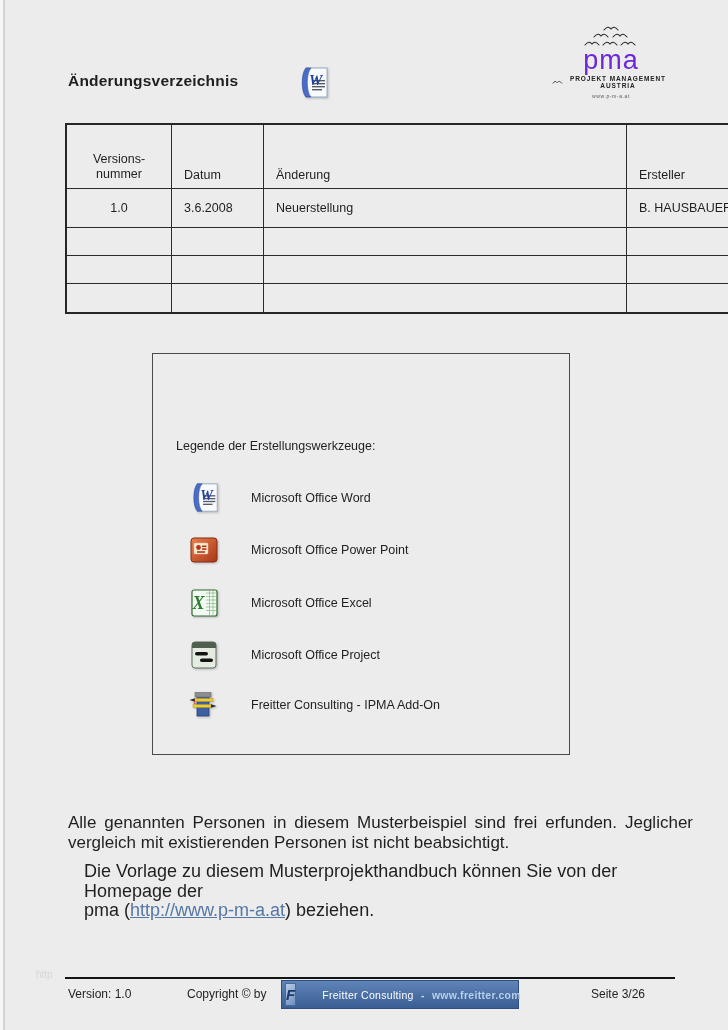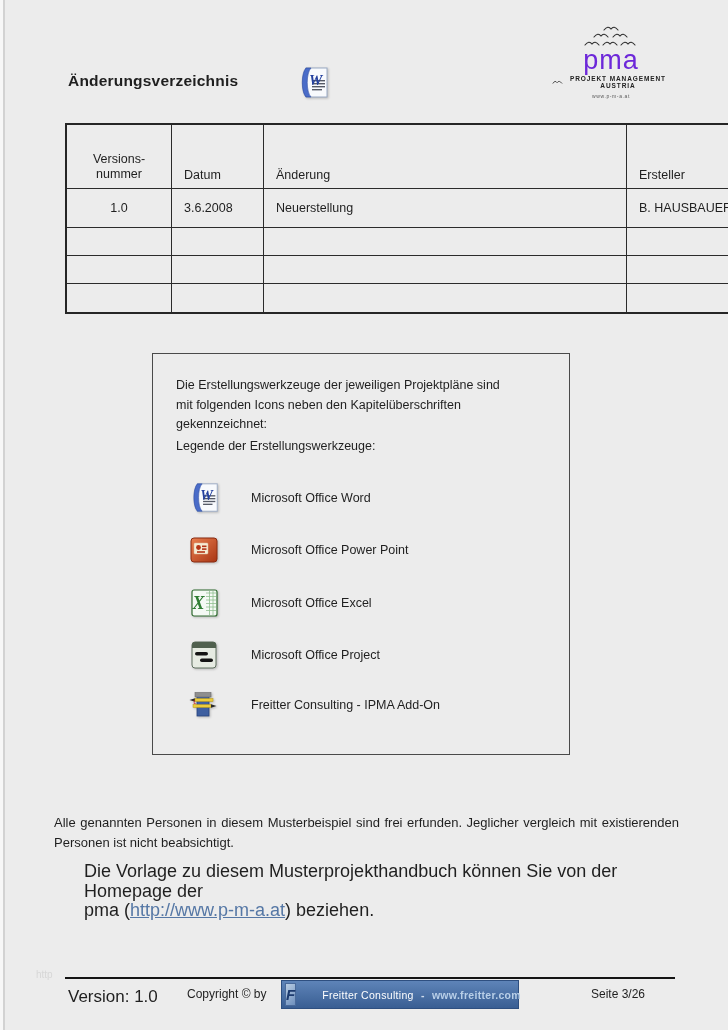--- a/index.html
+++ b/index.html
@@ -52,32 +52,32 @@
     font-size:12.5px; line-height:19.5px; white-space:pre-line;
   }
   .legend-heading { position:absolute; left:23px; top:85px; font-size:12.5px; }
   .legend-row { position:absolute; left:34px; height:34px; display:flex; align-items:center; }
   .legend-row .licon { width:34px; height:34px; flex:0 0 34px;
     filter:drop-shadow(1px 1.5px 1px rgba(0,0,0,.22)); }
   .legend-row .llabel { margin-left:30px; font-size:12.5px; white-space:nowrap; }
   .lr-0 { top:127px; } .lr-1 { top:179px; } .lr-2 { top:232px; } .lr-3 { top:284px; } .lr-4 { top:334px; }
   
   .para-disclaimer {
-    position:absolute; left:54px; top:813px; width:625px;
-    font-size:13px; line-height:19.5px; text-align:justify;
+    position:absolute; left:68px; top:813px; width:625px;
+    font-size:17px; line-height:19.5px; text-align:justify;
   }
   .para-homepage {
     position:absolute; left:84px; top:862px; width:625px;
     font-size:18px; line-height:19.5px;
   }
   a.doc-link { color:#5577a5; text-decoration:underline; cursor:pointer; }
   
   .footer-rule { position:absolute; left:65px; top:977px; width:610px; height:2px; background:#141414; }
   .footer-watermark { position:absolute; left:36px; top:969px; font-size:10px; color:#d7d7d7; }
-  .footer-version { position:absolute; left:68px; top:987px; font-size:17px; }
+  .footer-version { position:absolute; left:68px; top:987px; font-size:12px; }
   .footer-copyright { position:absolute; left:187px; top:987px; font-size:12px; }
   .footer-page { position:absolute; left:591px; top:987px; font-size:12px; }
   .footer-banner {
     position:absolute; left:281px; top:980px; width:238px; height:29px;
     background:linear-gradient(#5e84b8, #395e93); border:1px solid #2e4f80;
     display:flex; align-items:center; box-sizing:border-box;
   }
   .banner-logo {
     width:23px; height:23px; margin-left:3px;
     background:linear-gradient(135deg,#b9cde3,#6d8fbd); border:1px solid #4a6a9a;
@@ -162,23 +162,20 @@
       <tr class="row-empty" style="height:29px">
         <td class="td-center"></td>
         <td class="td-left"></td>
         <td class="td-left"></td>
         <td class="td-left"></td>
       </tr>
     </tbody>
   </table>
 
   <div class="legend-box">
-    <div class="legend-intro">Die Erstellungswerkzeuge der jeweiligen Projektpläne sind
-mit folgenden Icons neben den Kapitelüberschriften
-gekennzeichnet:</div>
     <div class="legend-heading">Legende der Erstellungswerkzeuge:</div>
 
     <div class="legend-row lr-0">
       <span class="licon">
         <svg width="34" height="34" viewBox="0 0 34 36">
           <rect x="10" y="3" width="21" height="29" fill="#f8fafd" stroke="#9aaac4" stroke-width="1"></rect>
           <path d="M10,3 C5,8 5,27 10,32 L15,32 C10,27 10,8 15,3 Z" fill="#4a6cc8" stroke="#2b4aa0" stroke-width="0.6"></path>
           <rect x="16" y="15" width="13" height="1.4" fill="#555a66"></rect>
           <rect x="16" y="18" width="13" height="1.4" fill="#555a66"></rect>
           <rect x="16" y="21" width="13" height="1.4" fill="#555a66"></rect>

